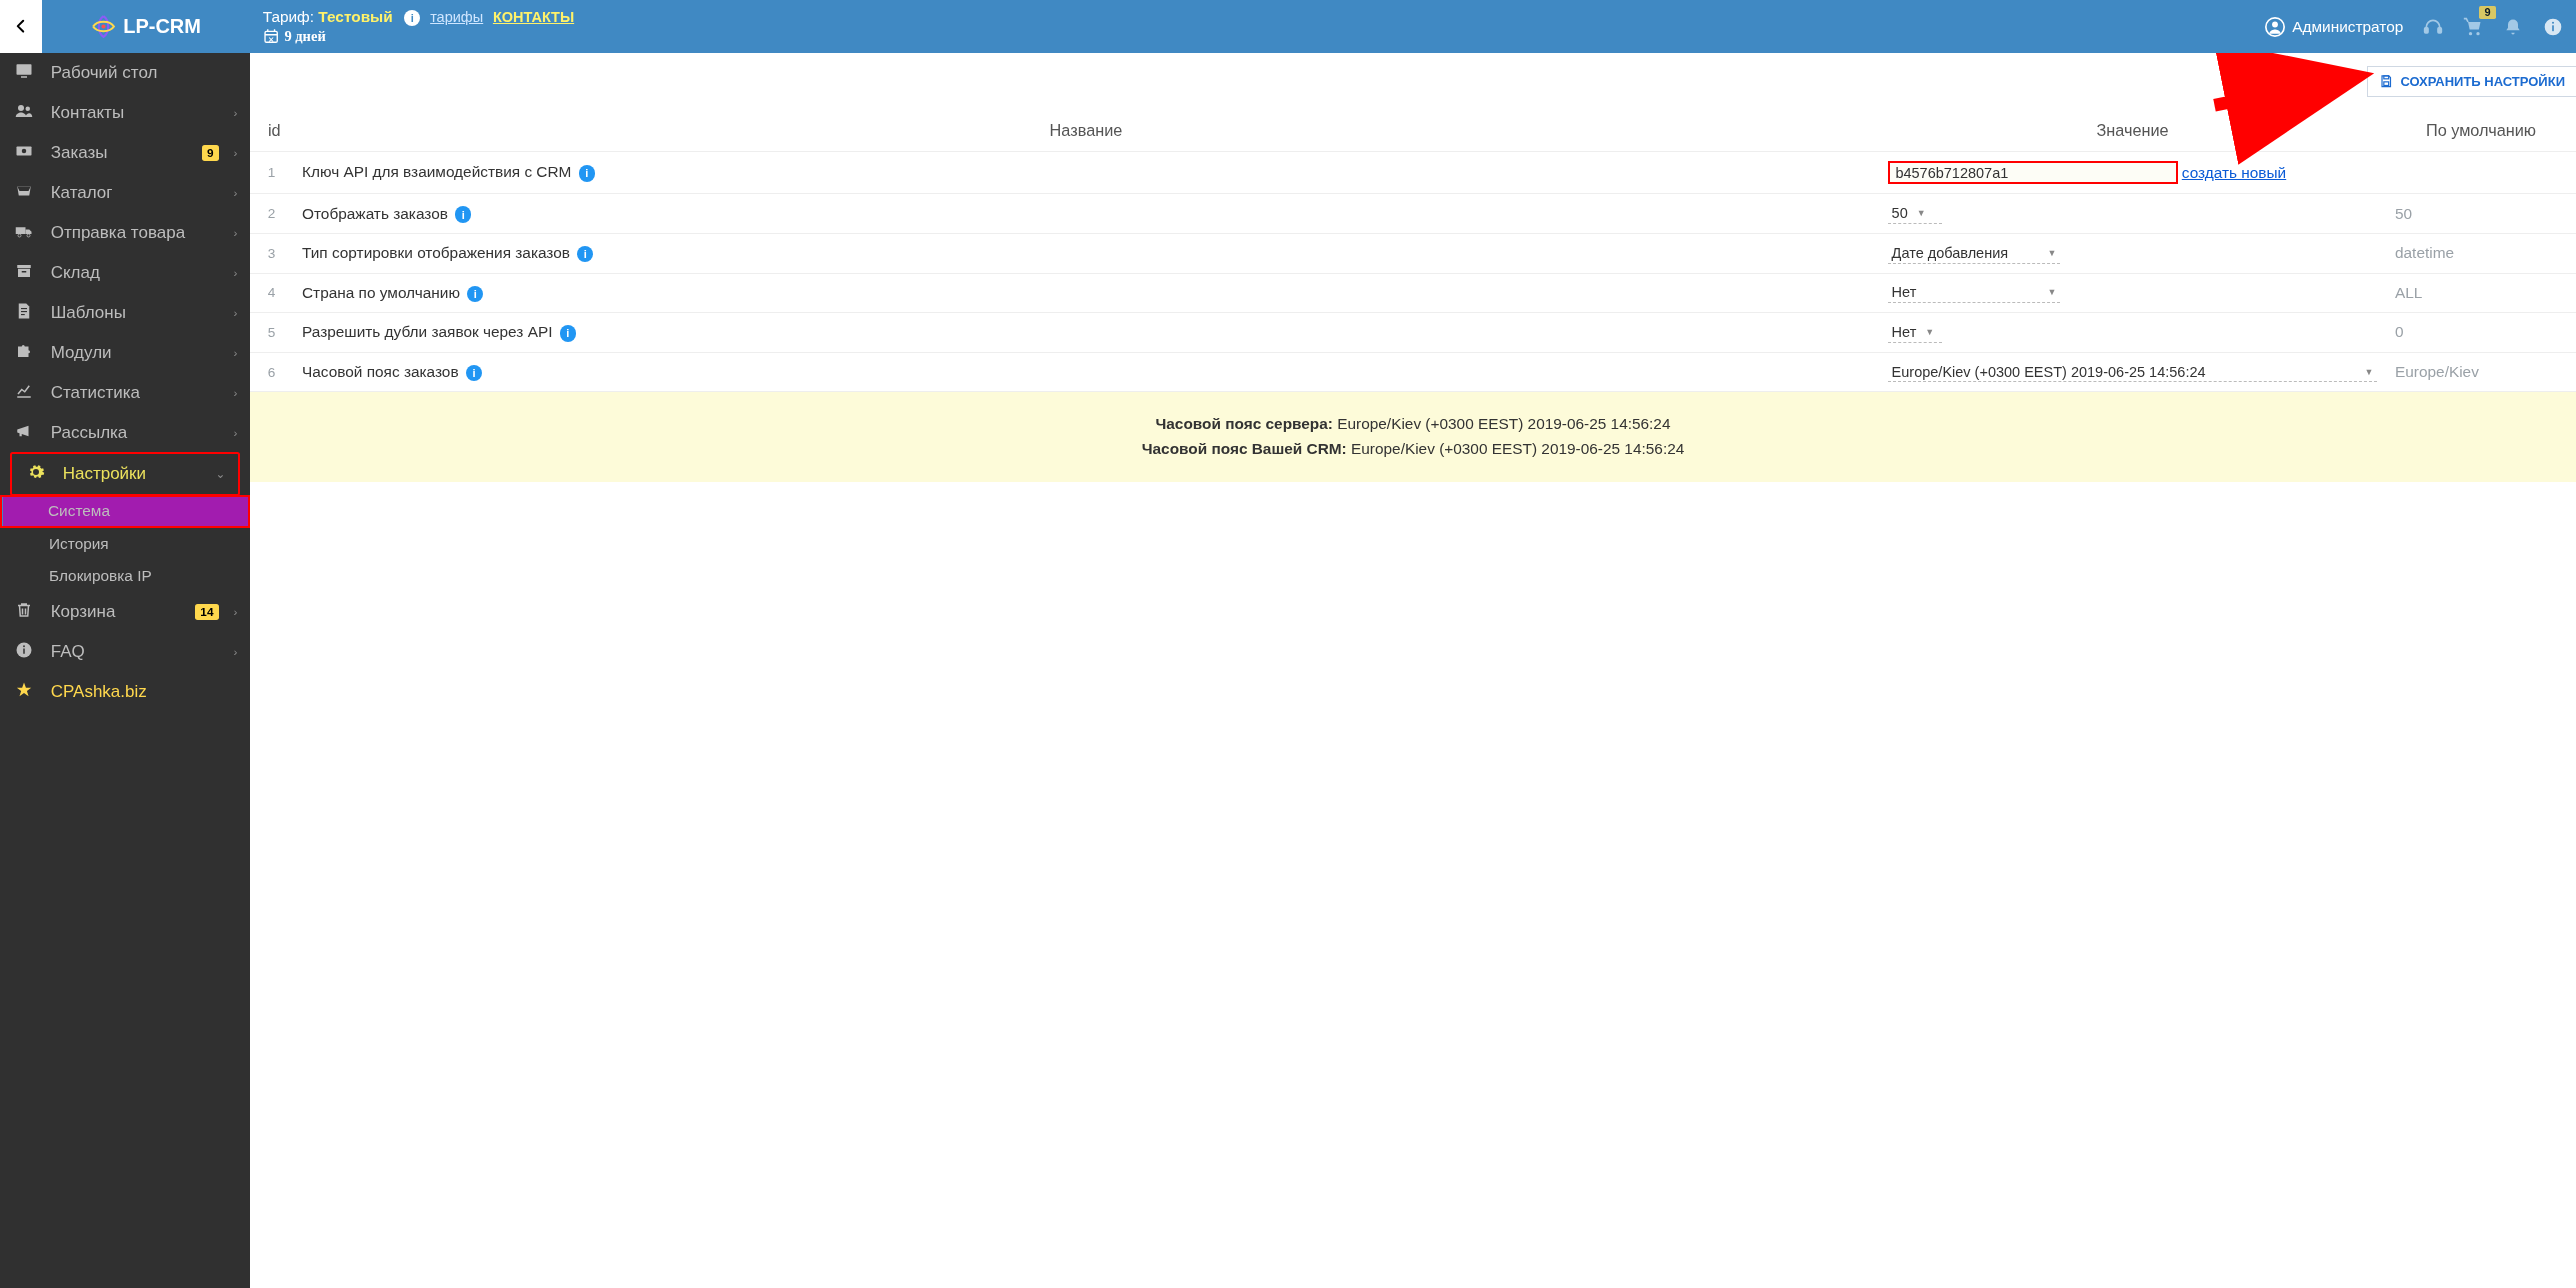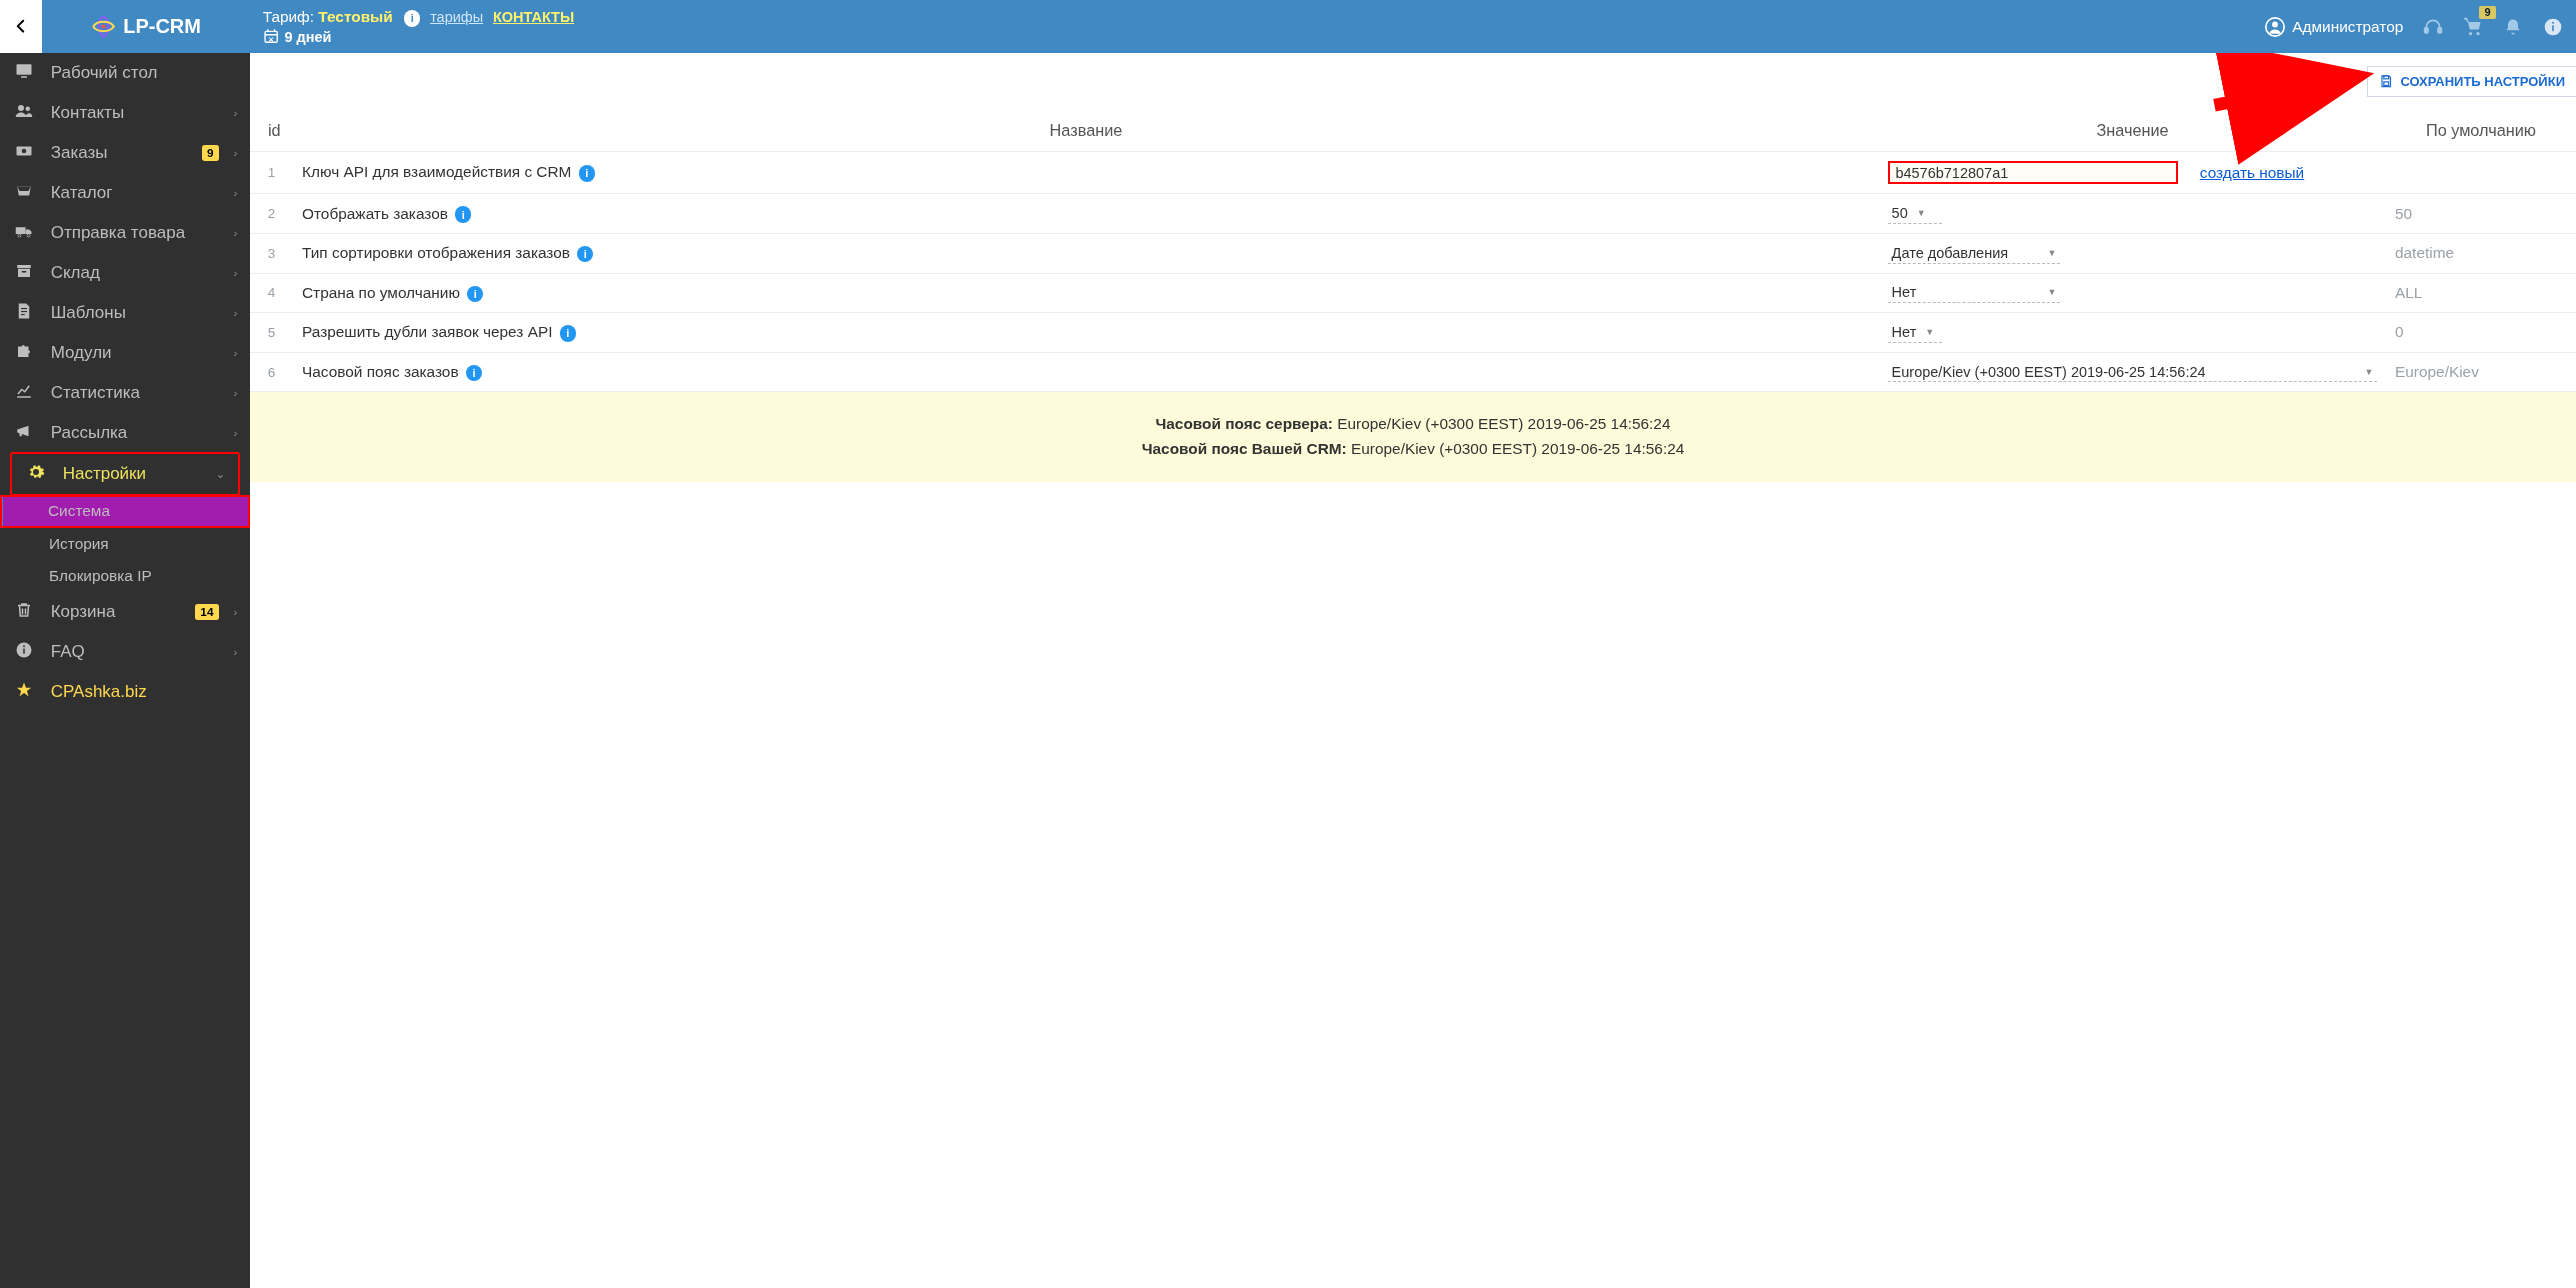--- a/index.html
+++ b/index.html
@@ -29,21 +29,21 @@
   .nav-sub li.hl { outline:2.7px solid #ff0000; outline-offset:-2.7px; }
   .nav-item.star { color:#ffd84d; }
 
   
   .main { flex:1; display:flex; flex-direction:column; min-width:0; }
   .topbar { height:53px; background:#4089c3; color:#fff; display:flex; align-items:center; padding:0 12.7px; gap:12.7px; }
   .topbar .tariff { font-size:15.4px; }
   .topbar .tariff b { color:#fff; }
   .topbar a.tlink { color:#cfe6ff; text-decoration:underline; margin-left:5.4px; font-size:14.5px; }
   .topbar a.tlink.bold { color:#fff26a; font-weight:700; }
-  .topbar .days { font-size:14.5px; font-weight:700; display:flex; align-items:flex-end; gap:5.4px; }
+  .topbar .days { font-size:14.5px; font-weight:700; display:flex; align-items:flex-start; gap:5.4px;font-family:Liberation Serif, serif; }
   .topbar-left { display:flex; flex-direction:column; gap:1.8px; }
   .topbar-right { margin-left:auto; display:flex; align-items:center; gap:20px; }
   .topbar-right .user { display:flex; align-items:center; gap:7.2px; font-size:15.4px; }
   .top-ico { width:20px; height:20px; opacity:.8; position:relative; }
   .top-ico .badge { position:absolute; top:-11px; right:-12.7px; background:#ffd84d; color:#000; font-size:11px; padding:0.9px 5.4px; border-radius:1.8px; font-weight:700; }
 
   .content { padding:0; flex:1; overflow:auto; position:relative; }
   .save-row { display:flex; justify-content:flex-end; padding:12.7px 0 12.7px 12.7px; position:relative; }
   .save-btn { border:0.9px solid #cfd8e3; background:#fff; color:#1c6bd0; padding:7.2px 11px; font-size:13px; font-weight:600; display:flex; align-items:flex-end; gap:7.2px; cursor:pointer; border-right:none; }
   .arrow { position:absolute; left: calc(100% - 362px); top: 18px; pointer-events:none; }
@@ -53,21 +53,21 @@
   table.settings thead th:first-child { text-align:left; width:43px; padding-left:18px; }
   table.settings thead th.name { text-align:center; }
   table.settings tbody td { padding:9px 9px; border-top:0.9px solid #eee; vertical-align:middle; }
   table.settings tbody td.idx { color:#9aa1a7; width:43px; text-align:center; }
   table.settings tbody td.name { color:#333; font-size:15.4px; }
   table.settings tbody td.def { color:#9aa1a7; font-size:15.4px; width:190px; }
   .info-ico { display:inline-flex; width:16.3px; height:16.3px; border-radius:50%; background:#2196f3; color:#fff; font-size:11px; font-weight:700; align-items:center; justify-content:center; margin-left:7.2px; }
 
   .val-cell { width:507px; }
   .val-token { background:#fdfdf6; border:2.7px solid #ff0000; padding:1.8px 5.4px; display:inline-block; font-size:14.5px; color:#333; min-width:290px; }
-  .val-link { color:#0a5bd6; text-decoration:underline; margin-left:18px; font-size:15.4px; }
+  .val-link { color:#0a5bd6; text-decoration:underline; font-size:15.4px; }
   .val-select { display:inline-flex; align-items:center; border-bottom:0.9px dashed #bbb; padding:1.8px 3.6px; font-size:14.5px; gap:9px; min-width:54px; }
   .val-select.wide { min-width:172px; justify-content:space-between; }
   .val-select.wider { min-width:489px; justify-content:space-between; }
   .tri { font-size:9px; color:#888; }
 
   .notice { background:#fdfbd9; padding:20px 9px; text-align:center; font-size:15.4px; line-height:1.6; border-top:0.9px solid #eee; }
   .notice b { font-weight:700; }
 
   svg { overflow:visible; }
 </style>

